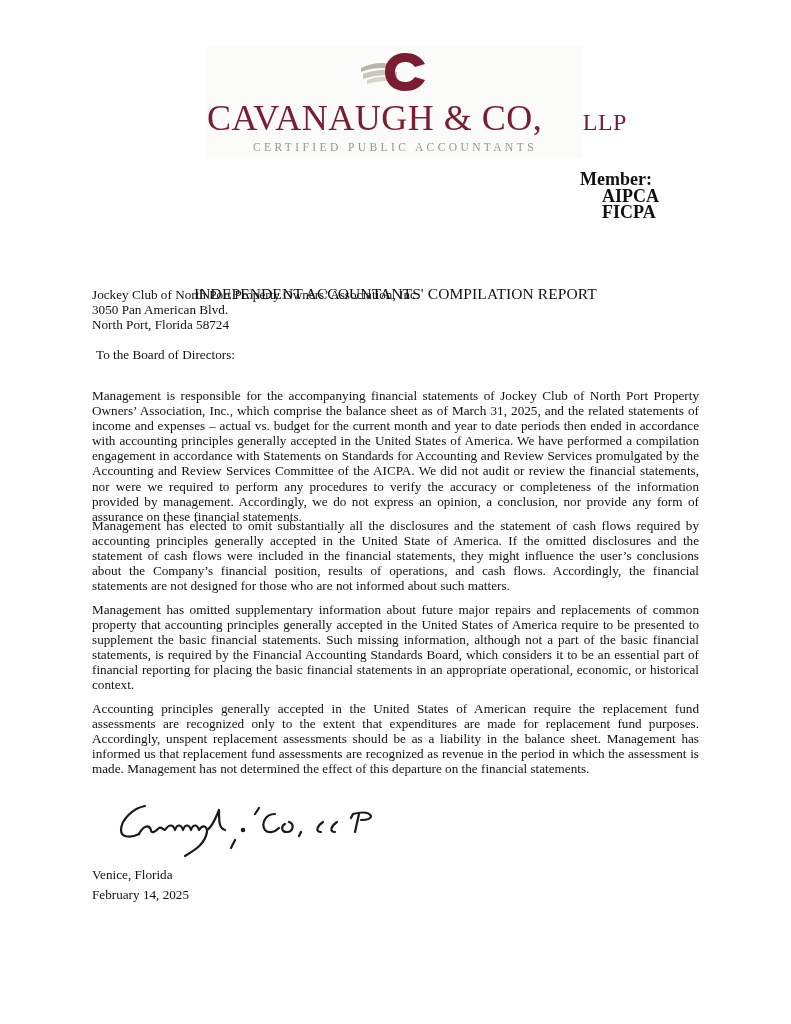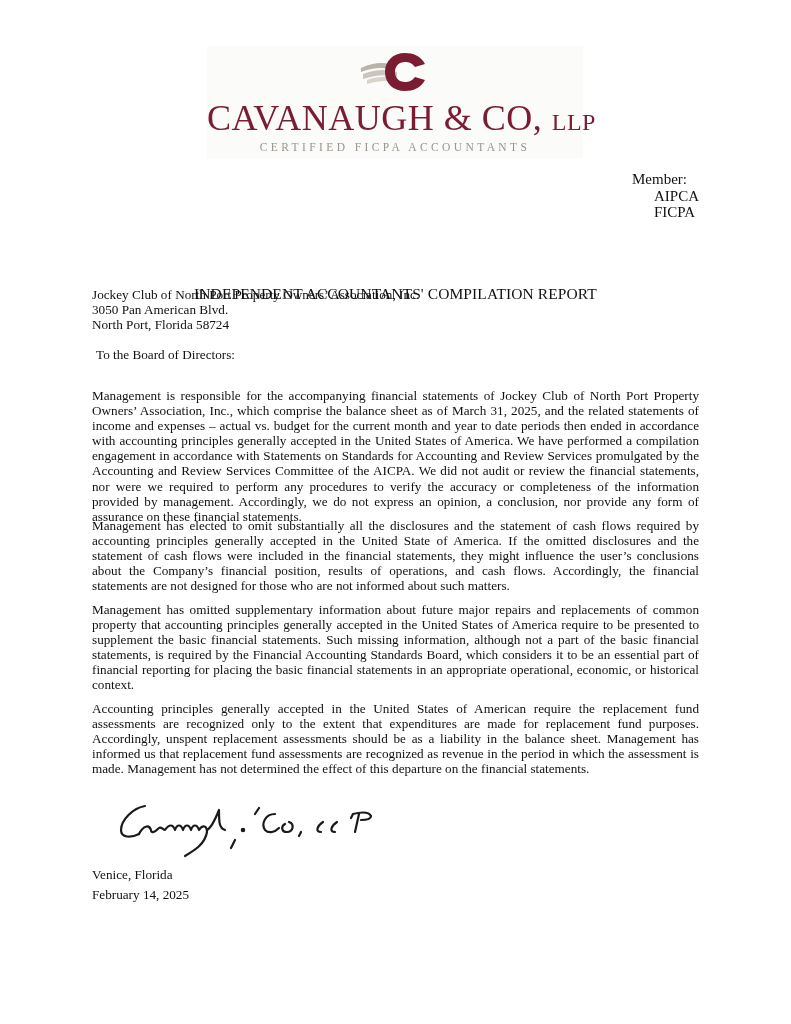--- a/index.html
+++ b/index.html
@@ -14,29 +14,29 @@
     }
     .logo-mark {
       position: absolute; left: 152px; top: 6px; width: 70px; height: 40px;
     }
     .logo-name {
       position: absolute; left: 0; top: 52px; width: 376px; text-align: center;
       font-family: "Liberation Serif", "DejaVu Serif", serif;
       color: #7a1c32; font-size: 36px; letter-spacing: 0.5px; line-height: 40px;
       white-space: nowrap;
     }
-    .logo-name .llp { font-size: 24px; letter-spacing: 0.5px; }
+    .logo-name .llp { font-size: 24px; letter-spacing: 0.5px; margin-left: 31px; }
     .logo-tagline {
       position: absolute; left: 0; top: 94px; width: 376px; text-align: center;
       color: #9a958e; font-size: 11.5px; letter-spacing: 3.4px; line-height: 14px;
       white-space: nowrap;
     }
     .member {
-      position: absolute; left: 632px; top: 171px;
-      font-size: 15px; line-height: 16.5px;
+      position: absolute; left: 580px; top: 171px;
+      font-size: 18px; line-height: 16.5px; font-weight: bold;
     }
     .member .org { padding-left: 22px; }
     .report-title {
       position: absolute; left: 0; width: 791px; top: 253px; text-align: center;
       font-size: 15.5px; line-height: 18px; letter-spacing: 0.1px; margin-top: 32px;
     }
     .addr {
       position: absolute; left: 92px; top: 287px; font-size: 13.2px; line-height: 15.2px;
     }
     .salutation {
@@ -63,21 +63,21 @@
 <div class="logo-box">
   <svg class="logo-mark" viewBox="0 0 70 40">
 
     <path d="M2 16 C14 10, 26 10, 36 13 L36 18 C26 15, 14 15, 2 20 Z" fill="#b9b3a8"></path>
     <path d="M4 22 C16 17, 28 17, 38 20 L38 25 C28 22, 16 23, 4 27 Z" fill="#cbc6bc"></path>
     <path d="M8 28 C18 24, 28 24, 38 26 L38 30 C28 28, 18 29, 8 32 Z" fill="#d8d4cc"></path>
 
     <path d="M66 12 C62 4, 54 1, 46 1 C34 1, 26 9, 26 20 C26 31, 34 39, 46 39 C54 39, 62 36, 66 28 L56 25 C53 29, 50 30, 46 30 C40 30, 36 26, 36 20 C36 14, 40 10, 46 10 C50 10, 53 11, 56 15 Z" fill="#7a1c32"></path>
   </svg>
   <div class="logo-name"><span>CAVANAUGH &amp; CO</span><span>,</span> <span class="llp">LLP</span></div>
-  <div class="logo-tagline">CERTIFIED FICPA ACCOUNTANTS</div>
+  <div class="logo-tagline">CERTIFIED PUBLIC ACCOUNTANTS</div>
 </div>
 
 <div class="member">
   <div>Member:</div>
   <div class="org">AIPCA</div>
   <div class="org">FICPA</div>
 </div>
 
 <div class="report-title">INDEPENDENT ACCOUNTANTS' COMPILATION REPORT</div>
 

